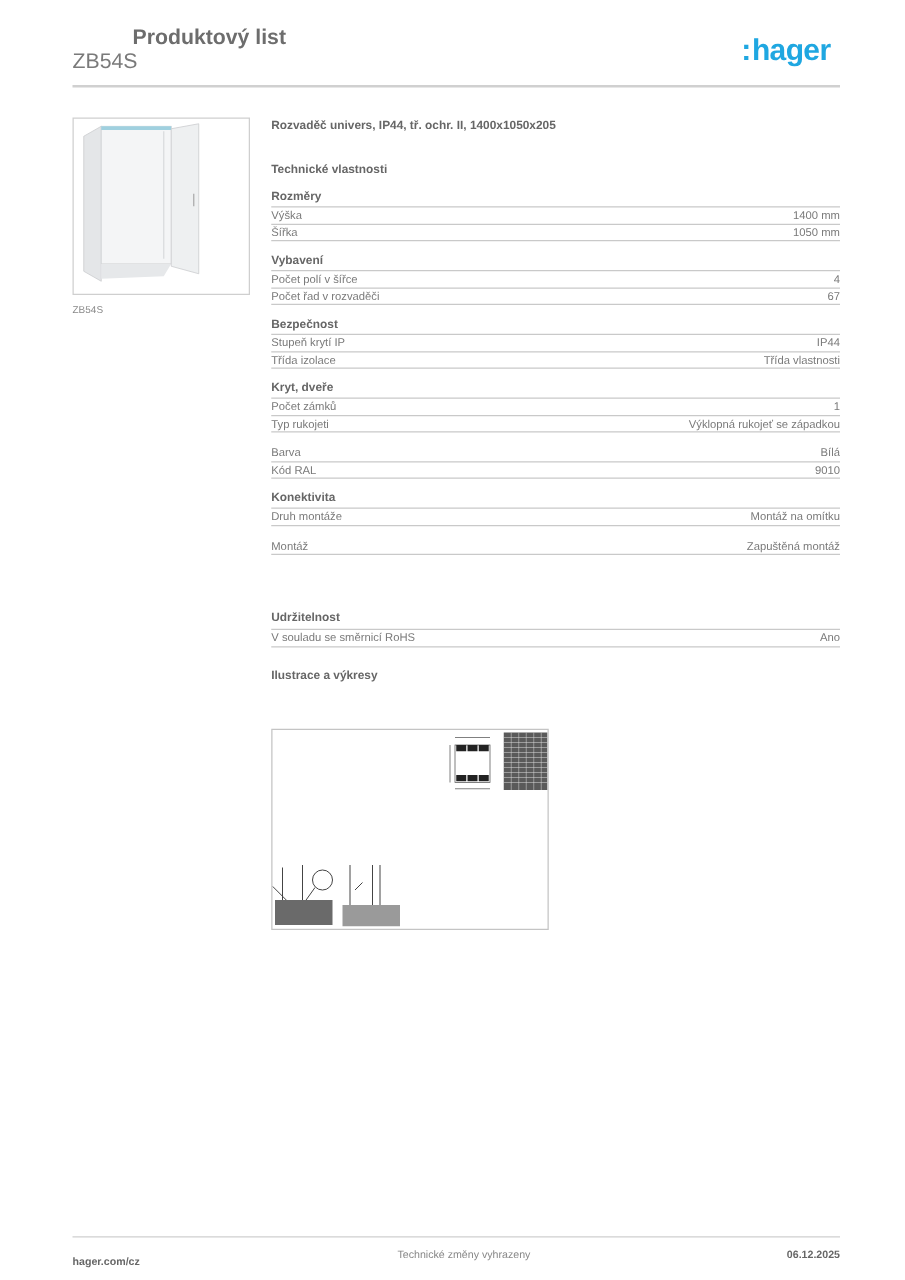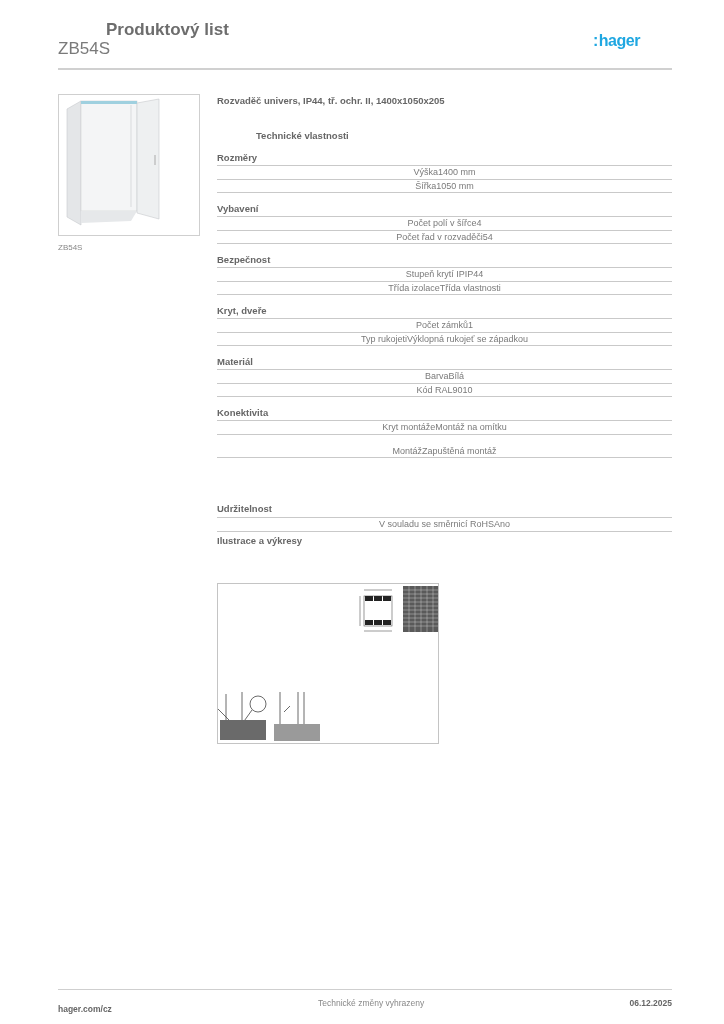--- a/index.html
+++ b/index.html
@@ -10,49 +10,49 @@
     .header-title {
       position: absolute; left: 58px; top: 20px;
       font-size: 17px; font-weight: bold; color: #6d6d6d; line-height: 20px; margin-left: 48px;
     }
     .header-code {
       position: absolute; left: 58px; top: 39px;
       font-size: 17px; color: #7a7a7a; line-height: 20px;
     }
     .logo {
       position: absolute; left: 593px; top: 28px;
-      font-size: 16px; font-weight: bold; color: #1fa7e1; letter-spacing: -0.5px;
+      font-size: 24px; font-weight: bold; color: #1fa7e1; letter-spacing: -0.5px;
       line-height: 26px;
       text-align: center;
     }
     .logo .colon { margin-right: 1px; }
     .header-rule {
       position: absolute; left: 58px; top: 68px; width: 614px; height: 2px; background: #d0d0d0;
     }
     .product-image {
       position: absolute; left: 58px; top: 94px; width: 142px; height: 142px;
       border: 1px solid #cfcfcf; box-sizing: border-box; background: #fff;
     }
     .product-caption {
       position: absolute; left: 58px; top: 243px; font-size: 8px; color: #888;
     }
     .main { position: absolute; left: 217px; top: 94px; width: 455px; }
     .product-desc {
       font-size: 9.5px; font-weight: bold; color: #666; height: 16px; line-height: 14px;
     }
     .section-heading-main {
-      font-size: 9.5px; font-weight: bold; color: #666; margin-top: 20px; height: 22px; margin-left: 39px;
+      font-size: 9.5px; font-weight: bold; color: #666; margin-top: 20px; height: 22px;
     }
     .group-title {
       font-size: 9.5px; font-weight: bold; color: #666;
       border-bottom: 1px solid #c9c9c9; height: 12px; line-height: 12px; padding-bottom: 1px;
     }
     .group { margin-bottom: 10px; }
     .row {
-      display: flex; justify-content: center;
+      display: flex; justify-content: space-between;
       font-size: 9px; color: #7a7a7a; height: 12.5px; line-height: 13px;
       border-bottom: 1px solid #c9c9c9;
     }
     .drawings-title {
       position: absolute; left: 217px; top: 535px;
       font-size: 9.5px; font-weight: bold; color: #666;
     }
     .drawings-box {
       position: absolute; left: 217px; top: 583px; width: 222px; height: 161px;
       border: 1px solid #c4c4c4; box-sizing: border-box; background: #fff;
@@ -114,21 +114,21 @@
   </div>
 
   <div class="group">
     <div class="group-title">Vybavení</div>
     <div class="row">
         <span>Počet polí v šířce</span>
         <span>4</span>
       </div>
     <div class="row">
         <span>Počet řad v rozvaděči</span>
-        <span>54</span>
+        <span>67</span>
       </div>
   </div>
 
   <div class="group">
     <div class="group-title">Bezpečnost</div>
     <div class="row">
         <span>Stupeň krytí IP</span>
         <span>IP44</span>
       </div>
     <div class="row">
@@ -143,35 +143,34 @@
         <span>Počet zámků</span>
         <span>1</span>
       </div>
     <div class="row">
         <span>Typ rukojeti</span>
         <span>Výklopná rukojeť se západkou</span>
       </div>
   </div>
 
   <div class="group">
-    <div class="group-title">Materiál</div>
     <div class="row">
         <span>Barva</span>
         <span>Bílá</span>
       </div>
     <div class="row">
         <span>Kód RAL</span>
         <span>9010</span>
       </div>
   </div>
 
   <div class="group">
     <div class="group-title">Konektivita</div>
     <div class="row">
-        <span>Kryt montáže</span>
+        <span>Druh montáže</span>
         <span>Montáž na omítku</span>
       </div>
   </div>
 
   <div class="group">
     <div class="row">
         <span>Montáž</span>
         <span>Zapuštěná montáž</span>
       </div>
   </div>

